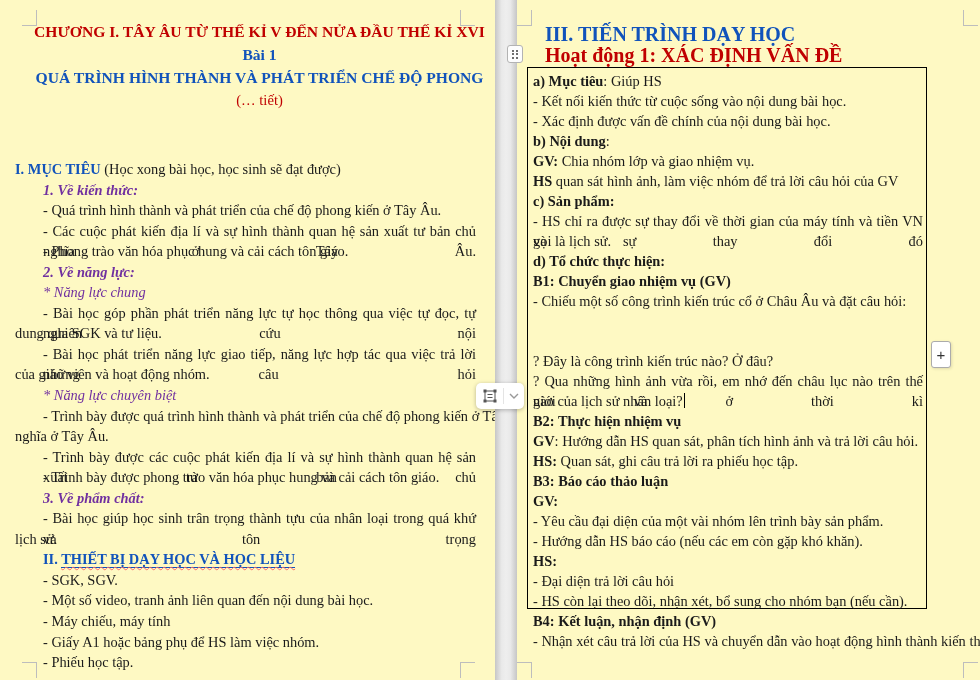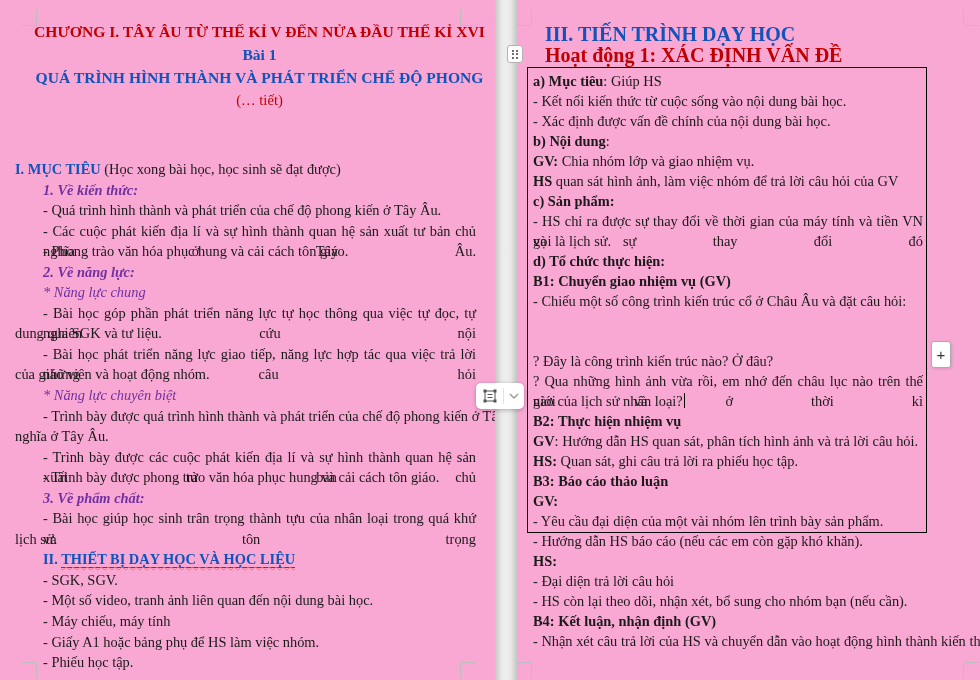--- a/index.html
+++ b/index.html
@@ -2,21 +2,21 @@
 <html style="--red: #C00000; --blue: #1153BB; --purple: #7030A0;"><head>
 <meta charset="utf-8">
 <style>
   :root{
     --red:#C00000; --blue:#1153BB; --purple:#7030A0; --ink:#1a1a1a;
   }
   *{margin:0;padding:0;box-sizing:border-box;}
   html,body{width:980px;height:680px;overflow:hidden;}
   body{position:relative;background:#ffffff;font-family:"Liberation Serif","DejaVu Serif",serif;color:var(--ink);}
 
-  .page{position:absolute;top:0;height:680px;background:#f9a8d4;}
+  .page{position:absolute;top:0;height:680px;background:#fef9c3;}
   #page-left{left:0;width:495px;}
   #page-right{left:517px;width:463px;}
 
   #page-gap{position:absolute;left:495px;top:0;width:22px;height:680px;
     background:linear-gradient(90deg,#c6c6c6 0%,#e9e9e9 30%,#eeeeee 50%,#e9e9e9 70%,#c6c6c6 100%);}
 
   
   .cmark{position:absolute;width:15px;height:16px;}
   .cmark.tl{border-right:1px solid #bdbdbd;border-bottom:1px solid #bdbdbd;}
   .cmark.tr{border-left:1px solid #bdbdbd;border-bottom:1px solid #bdbdbd;}
@@ -40,21 +40,21 @@
        text-decoration:underline wavy #ff6a6a;text-decoration-thickness:1px;text-underline-offset:2px;}
   .pb{color:var(--purple);font-weight:bold;font-style:italic;}
   .pi{color:var(--purple);font-style:italic;}
   .b{font-weight:bold;}
 
   
   .rp-headings{position:absolute;left:28px;top:24px;font-size:20px;font-weight:bold;}
   .rp-headings .h1{color:var(--blue);line-height:20.5px;}
   .rp-headings .h2{color:var(--red);line-height:20.5px;}
 
-  .activity-table{position:absolute;left:10px;top:67px;width:400px;height:466px;
+  .activity-table{position:absolute;left:10px;top:67px;width:400px;height:542px;
     border:1.5px solid #000;}
   .table-inner{position:absolute;left:5px;right:3px;top:3px;font-size:14.4px;}
   .tline{line-height:20px;height:20px;white-space:nowrap;}
   .tline.just{white-space:normal;text-align:justify;text-align-last:justify;}
 
   .caret{display:inline-block;width:1.4px;height:15px;background:#000;vertical-align:-2px;margin-left:1px;}
 
   
   #table-handle{position:absolute;left:507px;top:45px;width:16px;height:18px;background:#fdfdfd;
     border:1px solid #b3b3b3;border-radius:3px;display:flex;align-items:center;justify-content:center;cursor:pointer;}

